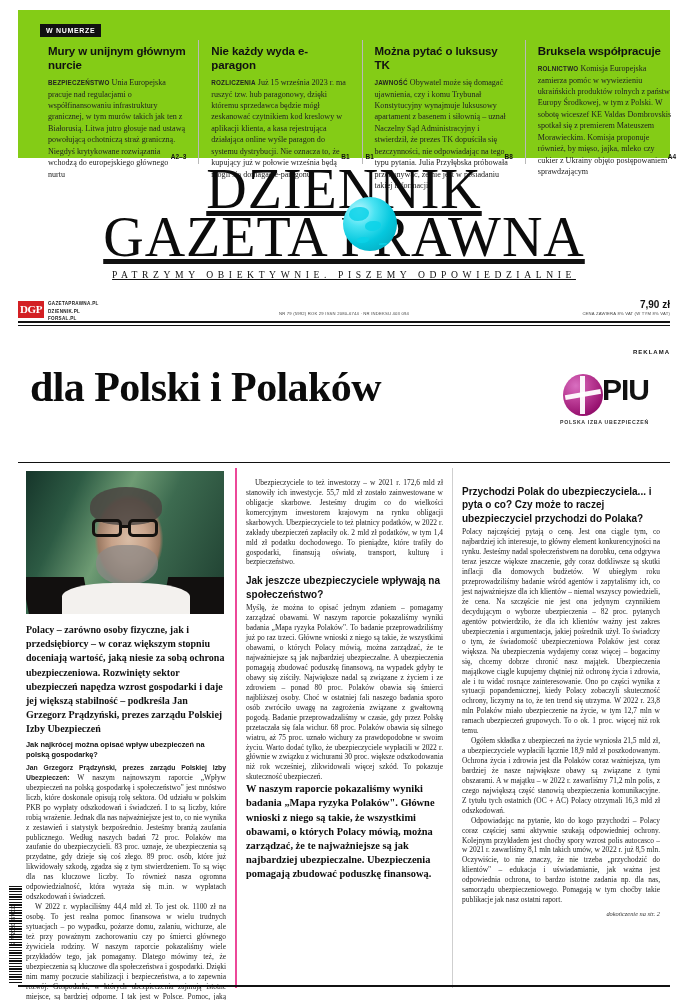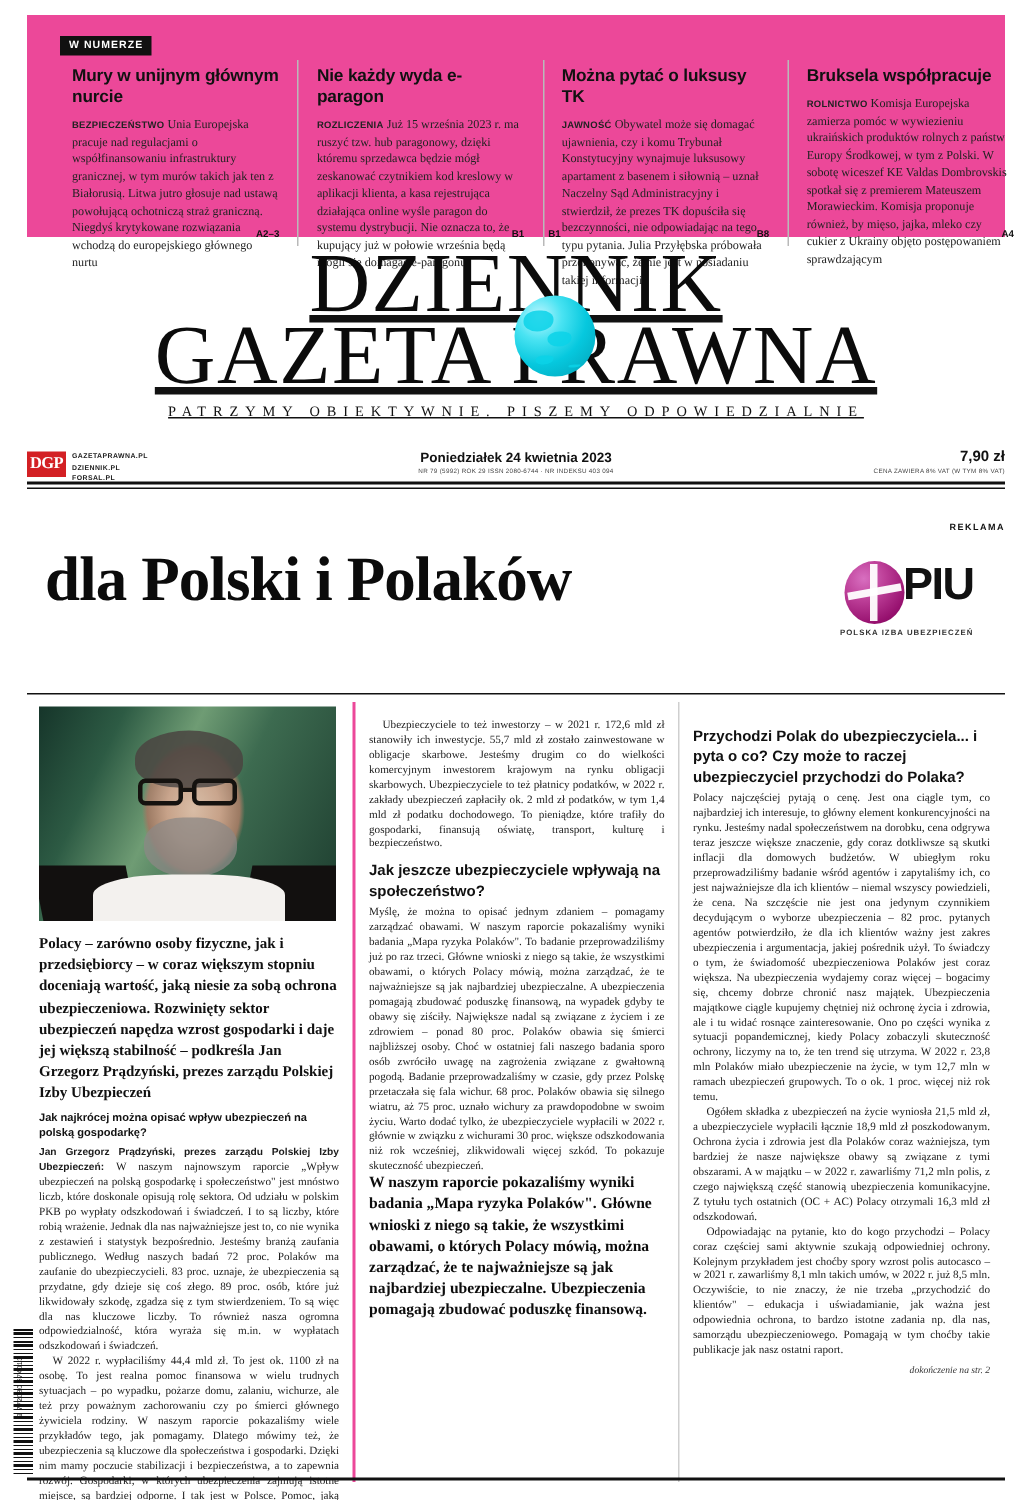--- a/index.html
+++ b/index.html
@@ -10,21 +10,21 @@
     font-family:"Liberation Serif", serif;
     color:#111;
     overflow:hidden;
     position:relative;
   }
   .page { width:688px; height:1000px; position:relative; }
 
   
   .topbanner {
     position:absolute; left:18px; top:10px; width:652px; height:148px;
-    background:#ec4899;
+    background:#84cc16;
   }
   .numerze-badge {
     position:absolute; left:22px; top:14px;
     background:#111; color:#fff;
     font-family:"Liberation Sans", sans-serif;
     font-size:7px; font-weight:bold; letter-spacing:0.7px;
     padding:3px 6px 3px 6px;
     line-height:1;
   }
   .teaserrow {
@@ -311,21 +311,20 @@
     <div class="mhline mh2">GAZETA PRAWNA</div>
     <div class="globe"></div>
     <div class="tagline">PATRZYMY OBIEKTYWNIE. PISZEMY ODPOWIEDZIALNIE</div>
   </div>
 
   <div class="infobar">
     <div class="dgp-logo">DGP</div>
     <div class="dgp-urls">
       GAZETAPRAWNA.PL<br>DZIENNIK.PL<br>FORSAL.PL
     </div>
-    <div class="infodate">Poniedziałek 24 kwietnia 2023</div>
     <div class="infomicro">NR 79 (5992) ROK 29 ISSN 2080-6744 · NR INDEKSU 403 094</div>
     <div class="price">7,90 zł</div>
     <div class="pricenote">CENA ZAWIERA 8% VAT (W TYM 8% VAT)</div>
     <div class="rule-top"></div>
     <div class="rule-bot"></div>
   </div>
 
   <div class="reklama">REKLAMA</div>
   <div class="piu">
     <div class="piu-ball"></div>

